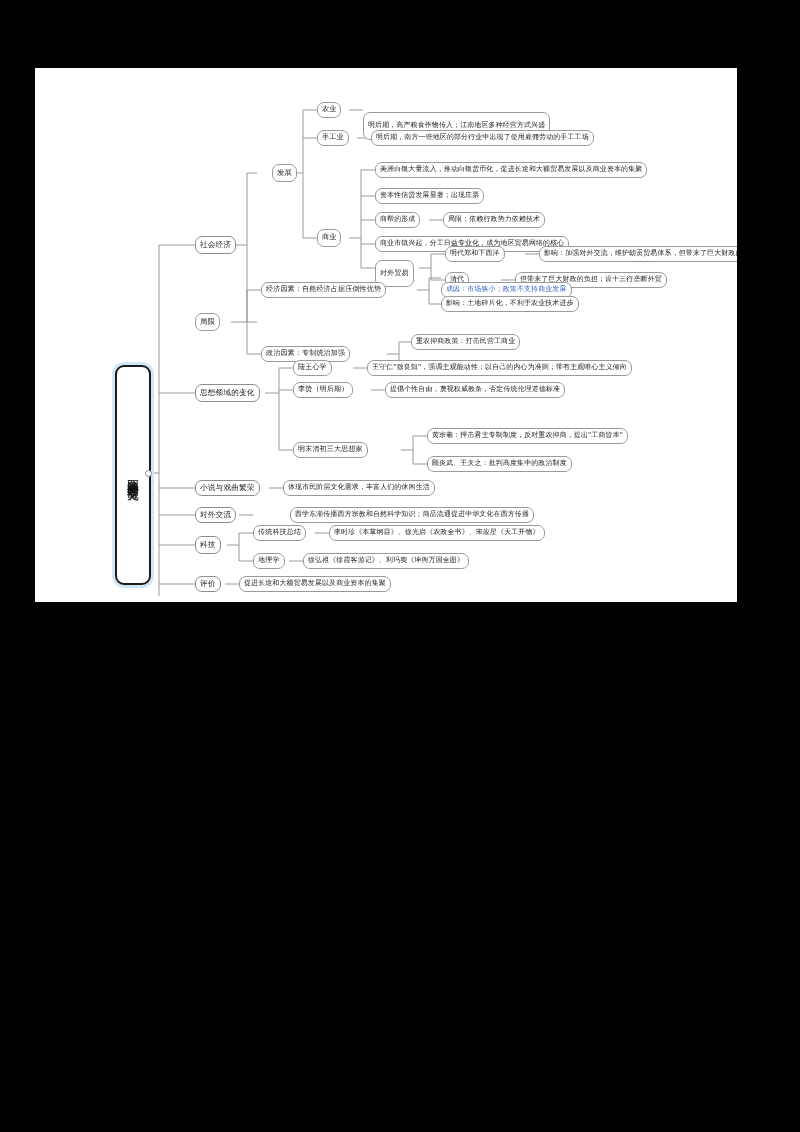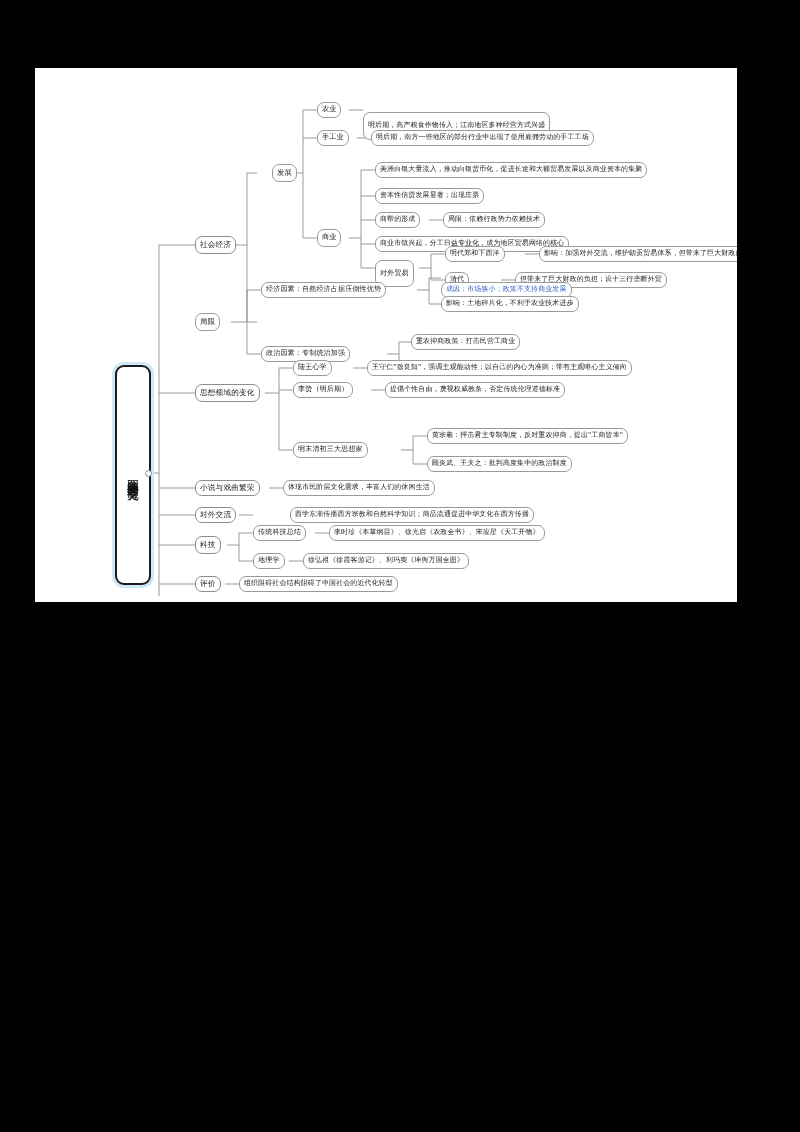--- a/index.html
+++ b/index.html
@@ -200,17 +200,17 @@
     <div class="node lvl1" style="left:160px;top:439px;height:16px;">对外交流</div>
     <div class="node leaf" style="left:218px;top:439px;height:16px;margin-left:37px;">西学东渐传播西方宗教和自然科学知识；商品流通促进中华文化在西方传播</div>
 
     <div class="node lvl1" style="left:160px;top:468px;height:18px;">科技</div>
     <div class="node lvl3" style="left:218px;top:457px;height:16px;">传统科技总结</div>
     <div class="node leaf" style="left:294px;top:457px;height:16px;">李时珍《本草纲目》、徐光启《农政全书》、宋应星《天工开物》</div>
     <div class="node lvl3" style="left:218px;top:485px;height:16px;">地理学</div>
     <div class="node leaf" style="left:268px;top:485px;height:16px;">徐弘祖《徐霞客游记》、利玛窦《坤舆万国全图》</div>
 
     <div class="node lvl1" style="left:160px;top:508px;height:16px;border-radius:7px;">评价</div>
-    <div class="node leaf" style="left:204px;top:508px;height:16px;">组织阻碍社会结构阻碍了中国社会的近代化转型</div>
+    <div class="node leaf" style="left:204px;top:508px;height:16px;">促进长途和大额贸易发展以及商业资本的集聚</div>
 
   </div>
 
 </div>
 
 </body></html>

